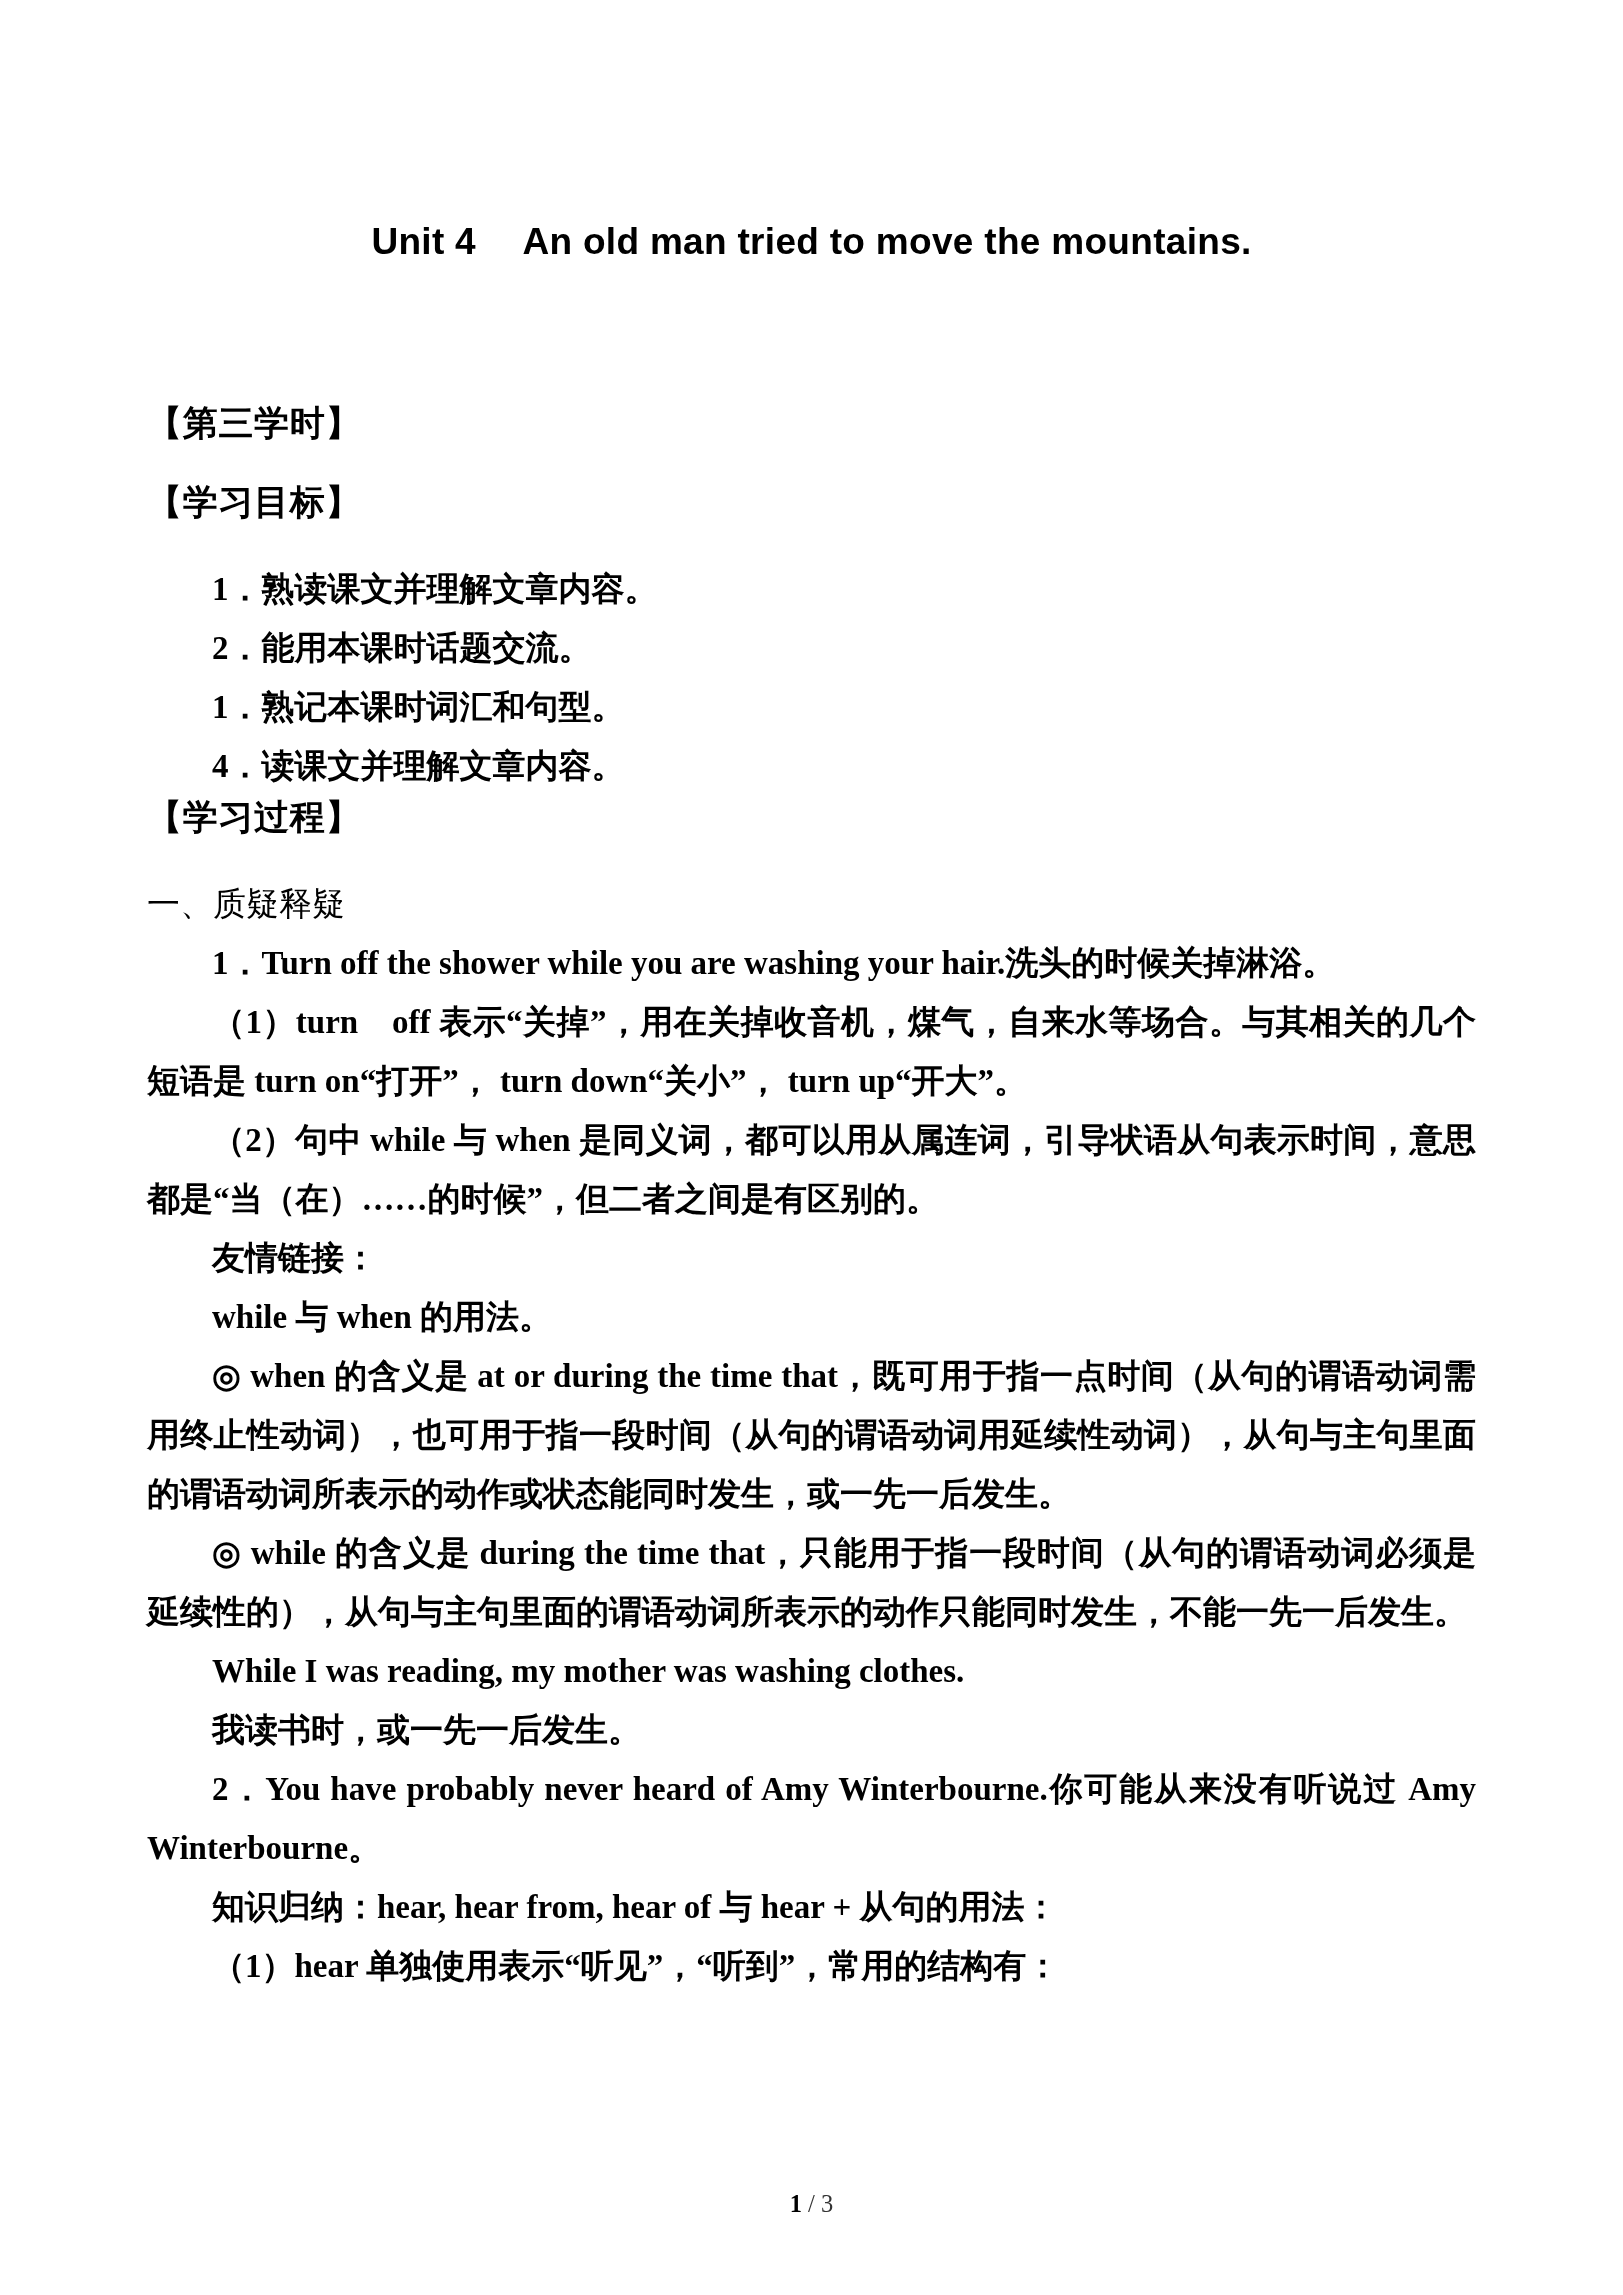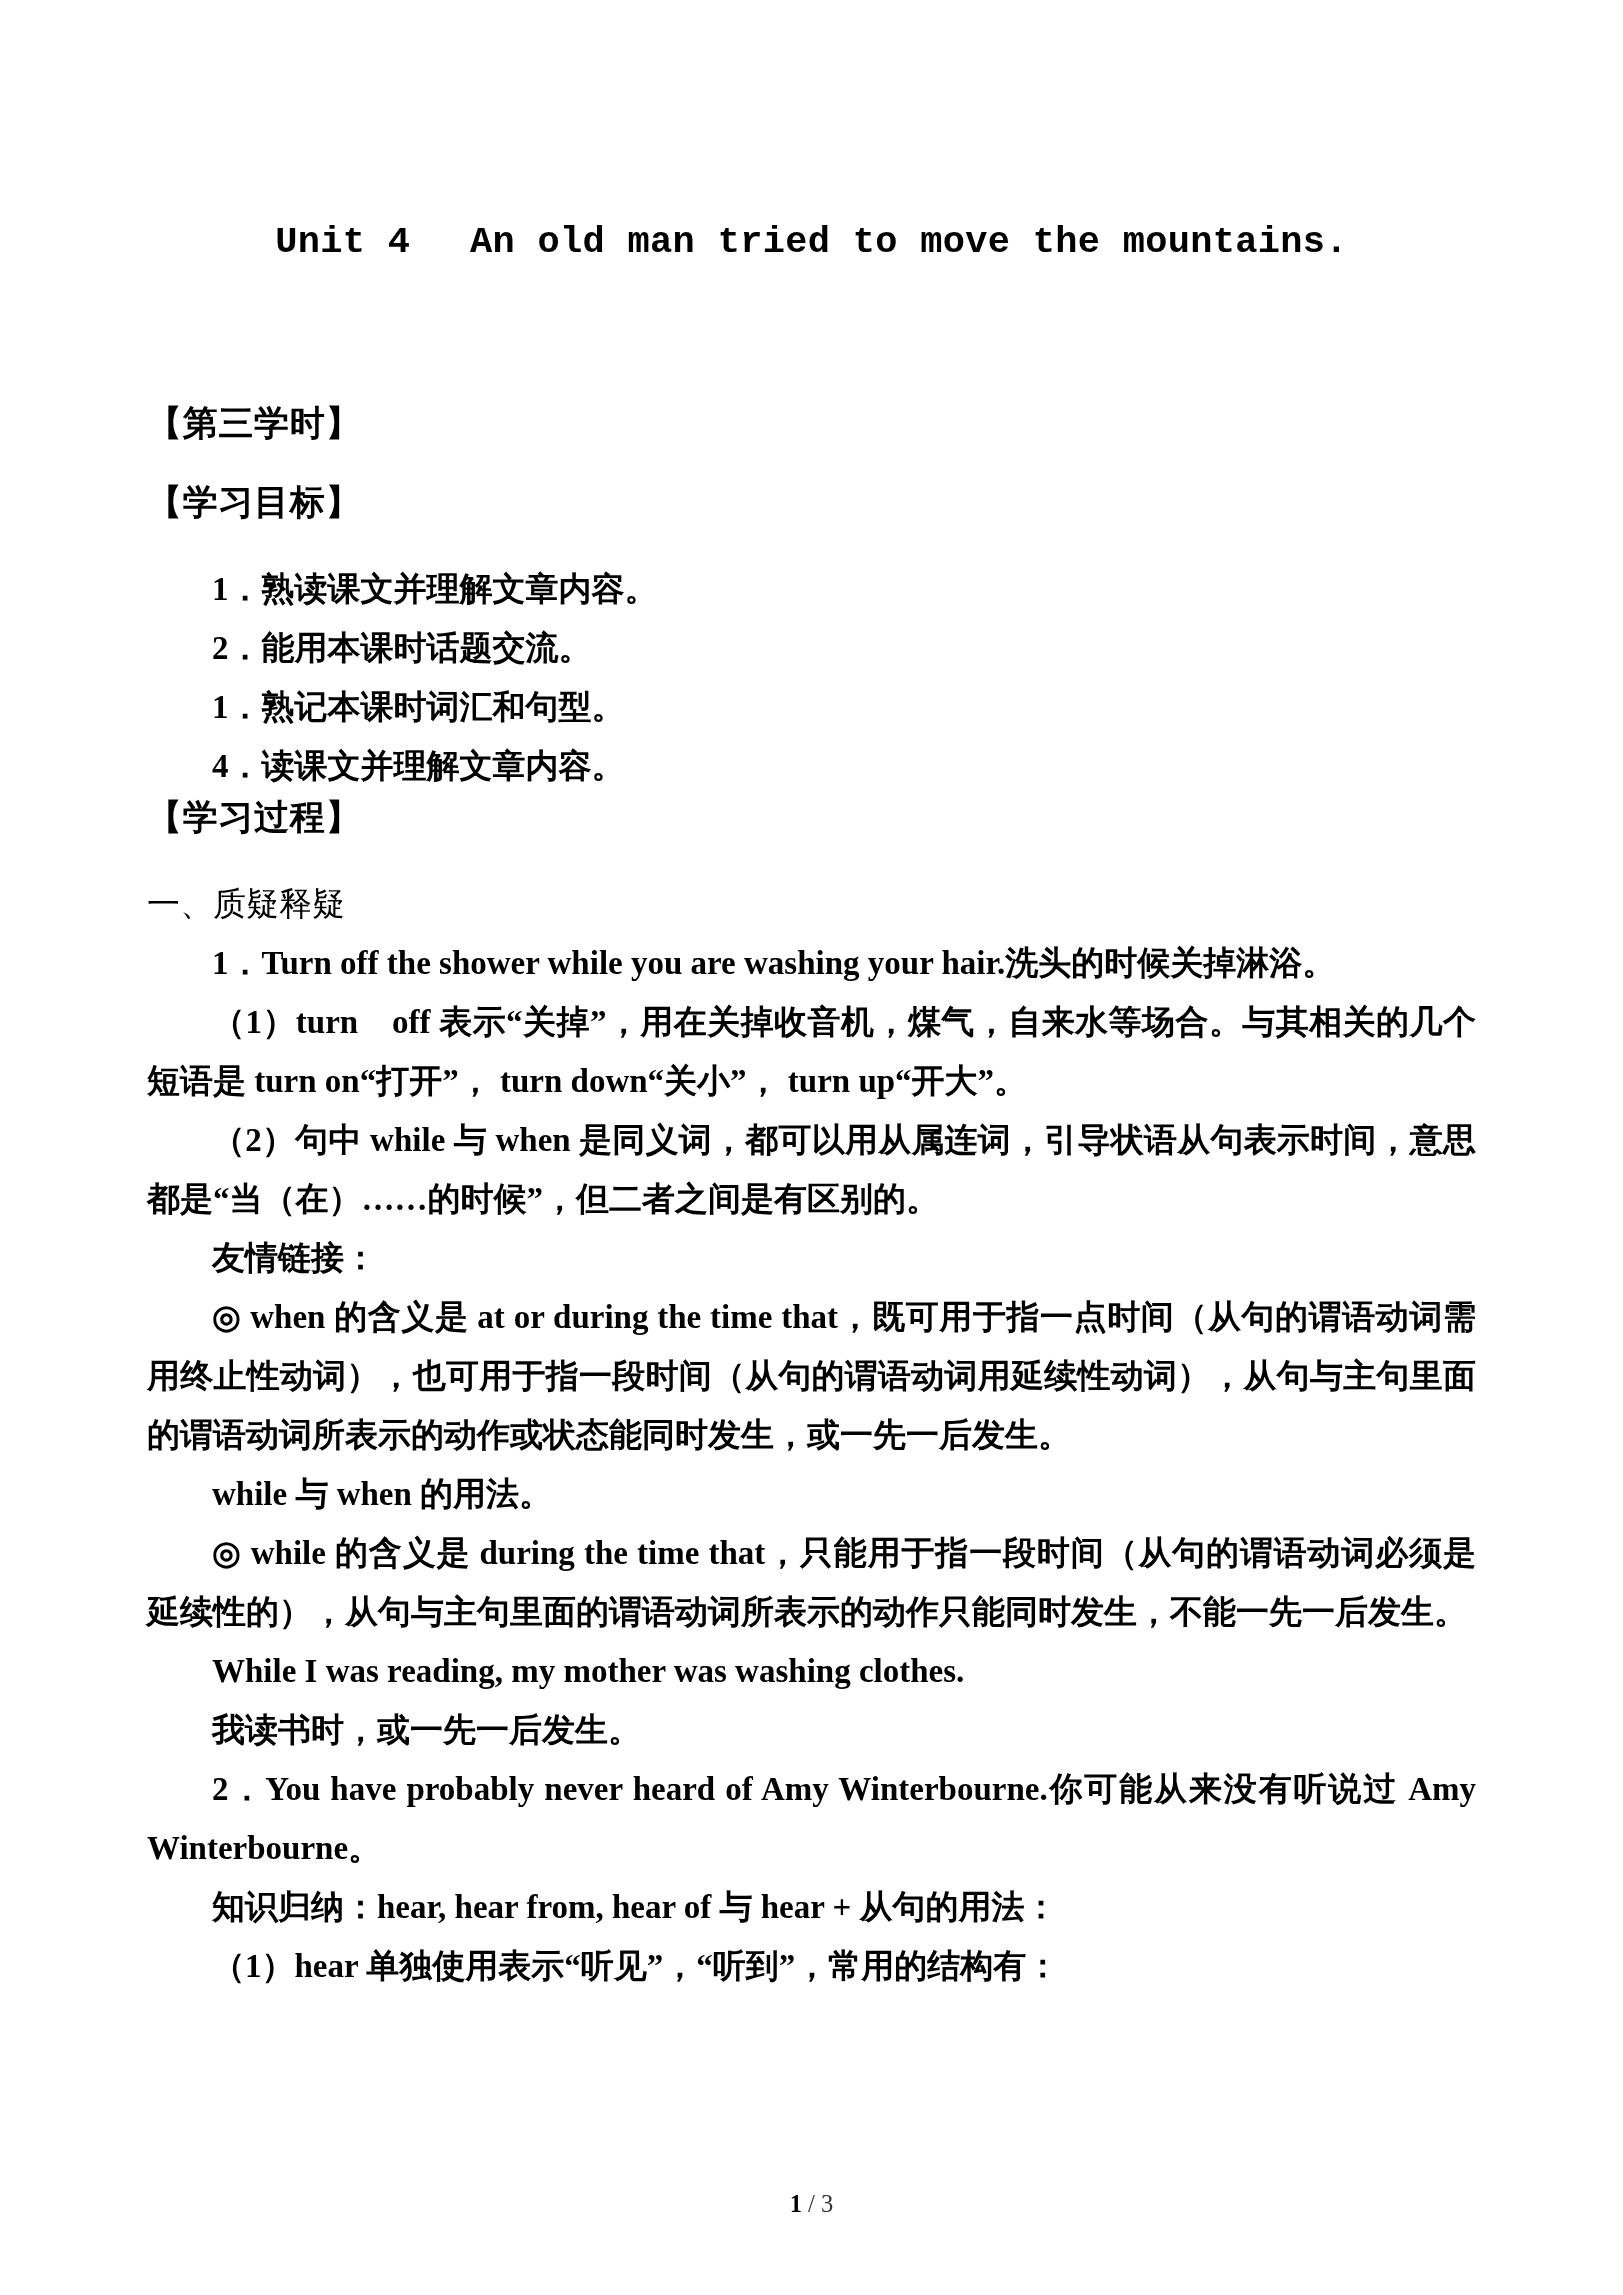--- a/index.html
+++ b/index.html
@@ -11,21 +11,21 @@
     color: #000000;
   }
   .page {
     position: relative;
     width: 1623px;
     height: 2295px;
     background: #ffffff;
     padding: 218px 147px 0 147px;
   }
   .doc-title {
-    font-family: Liberation Mono, monospace;
+    font-family: Liberation Sans, sans-serif;
     font-size: 37px;
     font-weight: bold;
     text-align: center;
     line-height: 48px;
     margin-bottom: 136px;
     letter-spacing: 0.3px;
   }
   .heading {
     font-family: "Liberation Sans", sans-serif;
     font-size: 35px;
@@ -69,22 +69,22 @@
   <p class="para indent">1．熟记本课时词汇和句型。</p>
   <p class="para indent">4．读课文并理解文章内容。</p>
 
   <h2 class="heading">【学习过程】</h2>
 
   <p class="para">一、质疑释疑</p>
   <p class="para indent">1．Turn off the shower while you are washing your hair.洗头的时候关掉淋浴。</p>
   <p class="para indent">（1）turn　off 表示“关掉”，用在关掉收音机，煤气，自来水等场合。与其相关的几个短语是 turn on“打开”， turn down“关小”， turn up“开大”。</p>
   <p class="para indent">（2）句中 while 与 when 是同义词，都可以用从属连词，引导状语从句表示时间，意思都是“当（在）……的时候”，但二者之间是有区别的。</p>
   <p class="para indent">友情链接：</p>
+  <p class="para indent">while 与 when 的用法。</p>
   <p class="para indent">◎ when 的含义是 at or during the time that，既可用于指一点时间（从句的谓语动词需用终止性动词），也可用于指一段时间（从句的谓语动词用延续性动词），从句与主句里面的谓语动词所表示的动作或状态能同时发生，或一先一后发生。</p>
-  <p class="para indent">while 与 when 的用法。</p>
   <p class="para indent">◎ while 的含义是 during the time that，只能用于指一段时间（从句的谓语动词必须是延续性的），从句与主句里面的谓语动词所表示的动作只能同时发生，不能一先一后发生。</p>
   <p class="para indent">While I was reading, my mother was washing clothes.</p>
   <p class="para indent">我读书时，或一先一后发生。</p>
   <p class="para indent">2．You have probably never heard of Amy Winterbourne.你可能从来没有听说过 Amy Winterbourne。</p>
   <p class="para indent">知识归纳：hear, hear from, hear of 与 hear + 从句的用法：</p>
   <p class="para indent">（1）hear 单独使用表示“听见”，“听到”，常用的结构有：</p>
 
   <div class="footer">
     <span class="page-current">1</span><span class="page-sep"> / </span><span class="page-total">3</span>
   </div>

